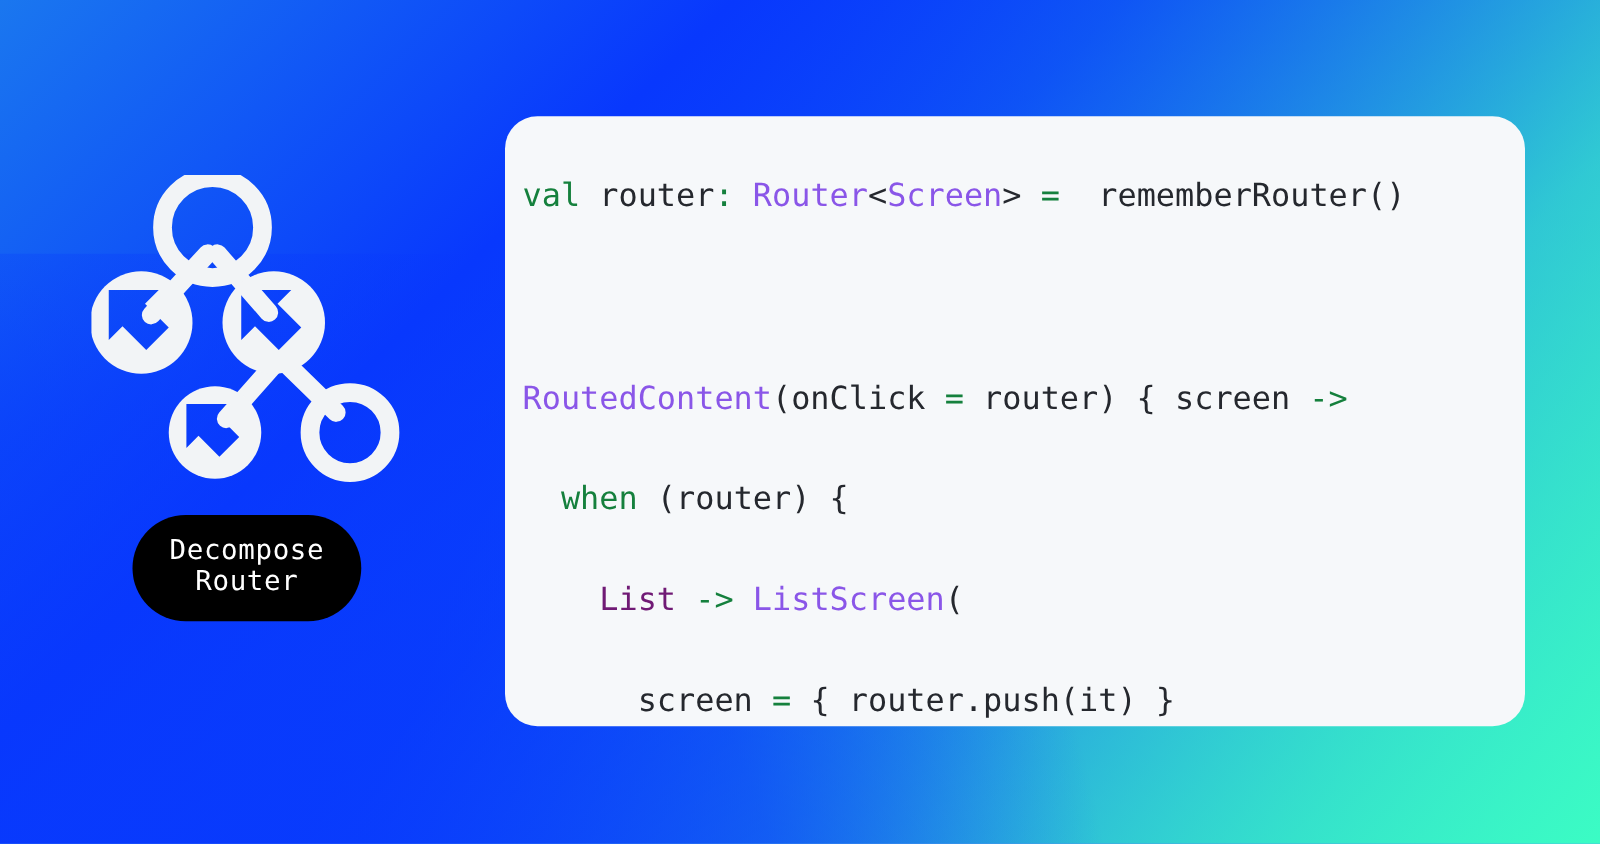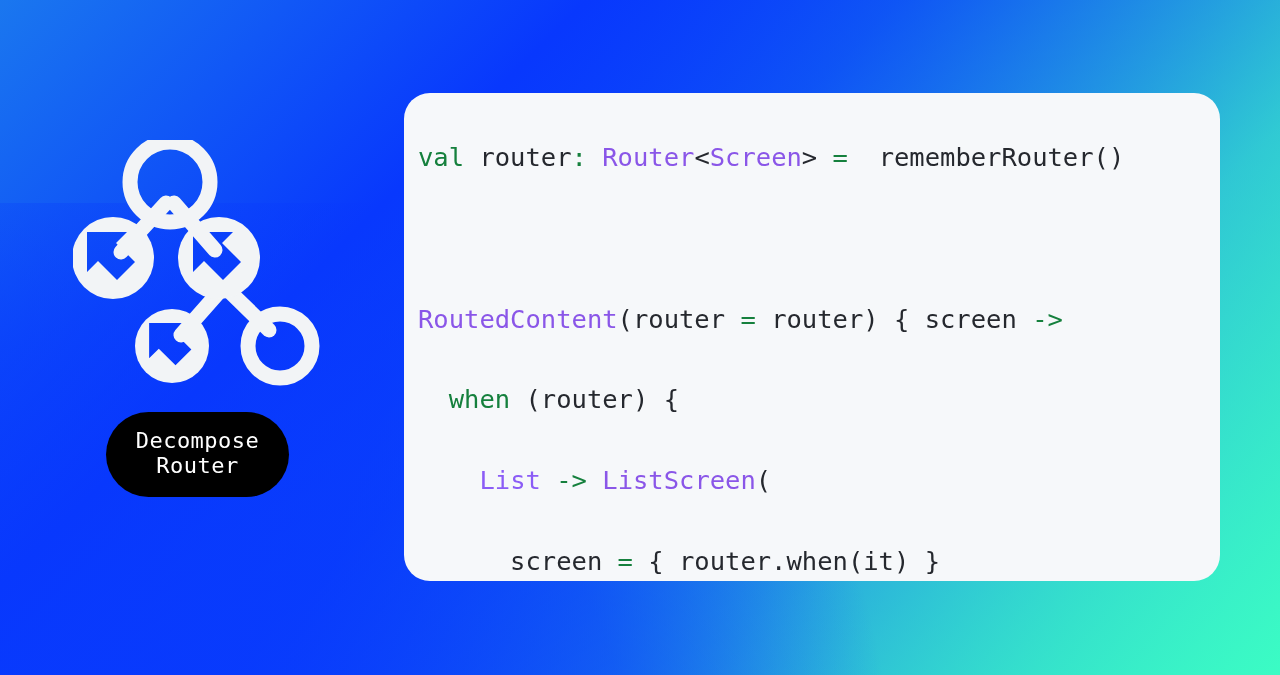--- a/index.html
+++ b/index.html
@@ -108,21 +108,21 @@
     color: #25282e;
     white-space: pre;
     padding: 20px 0 0 14px;
     margin: 0;
     letter-spacing: 0px;
     -webkit-font-smoothing: antialiased;
   }
   .ln { display: block; height: 40.4px; }
   .kw   { color: #15803d; }           
   .type { color: #8a56e8; }           
-  .enum { color: #8b5cf6; }           
+  .enum { color: #701a75; }           
   .pl   { color: #25282e; }           
 </style>
 </head>
 <body>
 
 <div id="stage">
 
   <div id="brand" class="layer">
 
     <div id="logo-wrap">
@@ -174,24 +174,24 @@
 
     <div id="badge">
       <div class="badge-line">Decompose</div>
       <div class="badge-line">Router</div>
     </div>
   </div>
 
   <div id="code-card" class="layer">
     <pre id="code-block"><span class="ln"><span class="kw">val</span><span class="pl"> router</span><span class="kw">:</span><span class="pl"> </span><span class="type">Router</span><span class="pl">&lt;</span><span class="type">Screen</span><span class="pl">&gt; </span><span class="kw">=</span><span class="pl">  rememberRouter()</span></span>
 <span class="ln"></span>
-<span class="ln"><span class="type">RoutedContent</span><span class="pl">(router </span><span class="kw">=</span><span class="pl"> router) { screen </span><span class="kw">-&gt;</span></span>
+<span class="ln"><span class="type">RoutedContent</span><span class="pl">(onClick </span><span class="kw">=</span><span class="pl"> router) { screen </span><span class="kw">-&gt;</span></span>
 <span class="ln"><span class="pl">  </span><span class="kw">when</span><span class="pl"> (router) {</span></span>
 <span class="ln"><span class="pl">    </span><span class="enum">List</span><span class="pl"> </span><span class="kw">-&gt;</span><span class="pl"> </span><span class="type">ListScreen</span><span class="pl">(</span></span>
-<span class="ln"><span class="pl">      screen </span><span class="kw">=</span><span class="pl"> { router.when(it) }</span></span>
+<span class="ln"><span class="pl">      screen </span><span class="kw">=</span><span class="pl"> { router.push(it) }</span></span>
 
 
 
 
 
 </pre>
   </div>
 
 </div>
 

